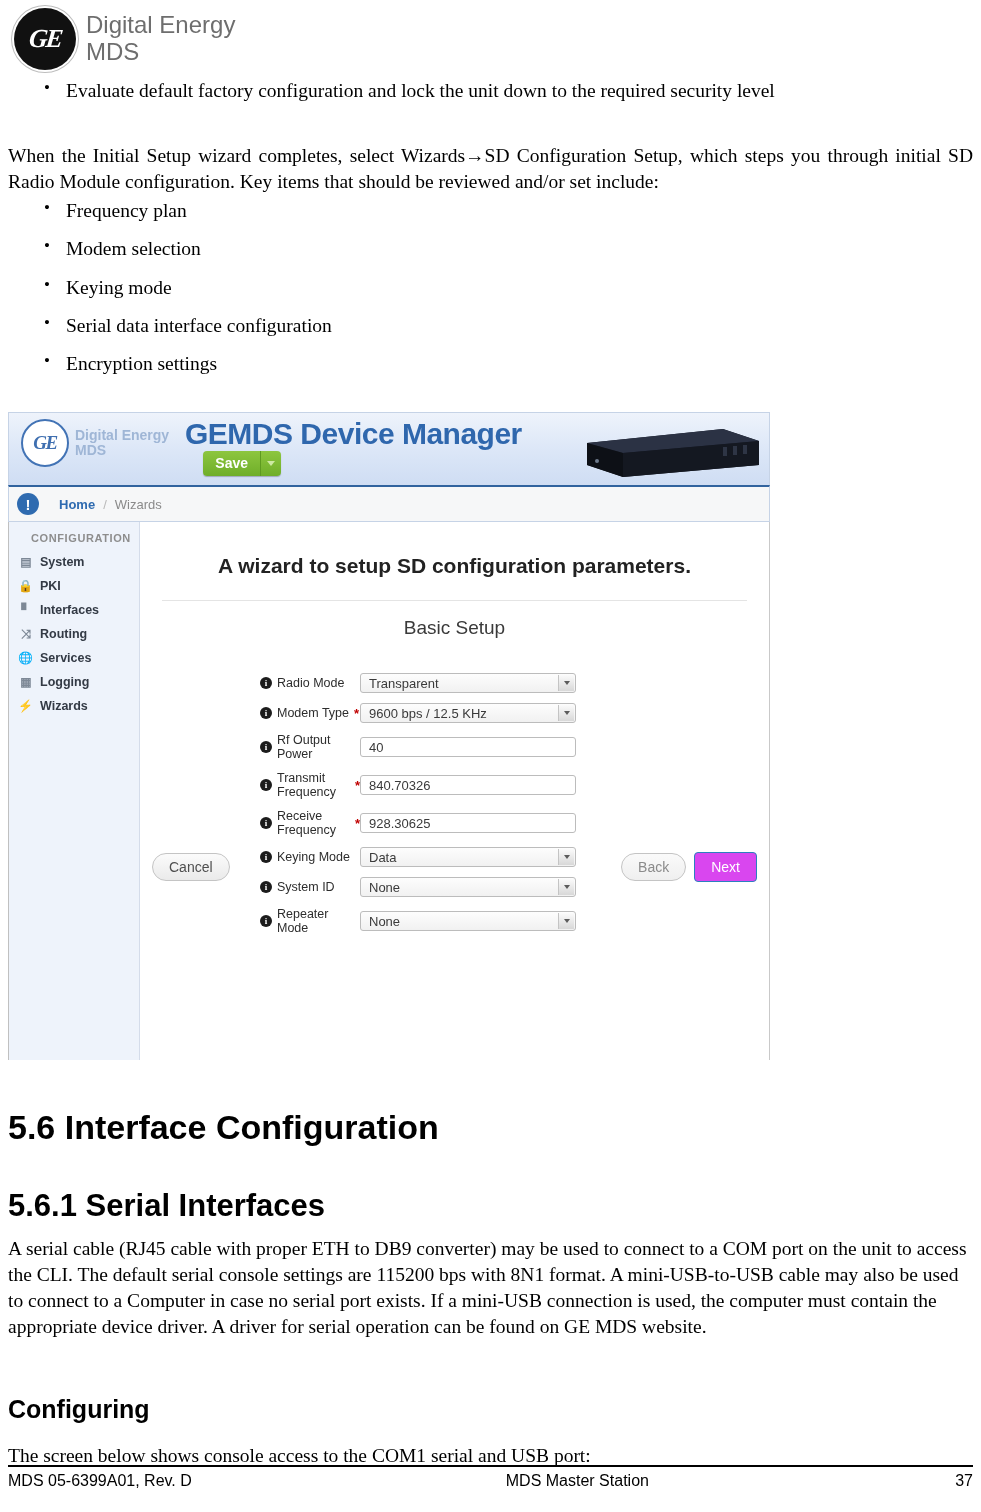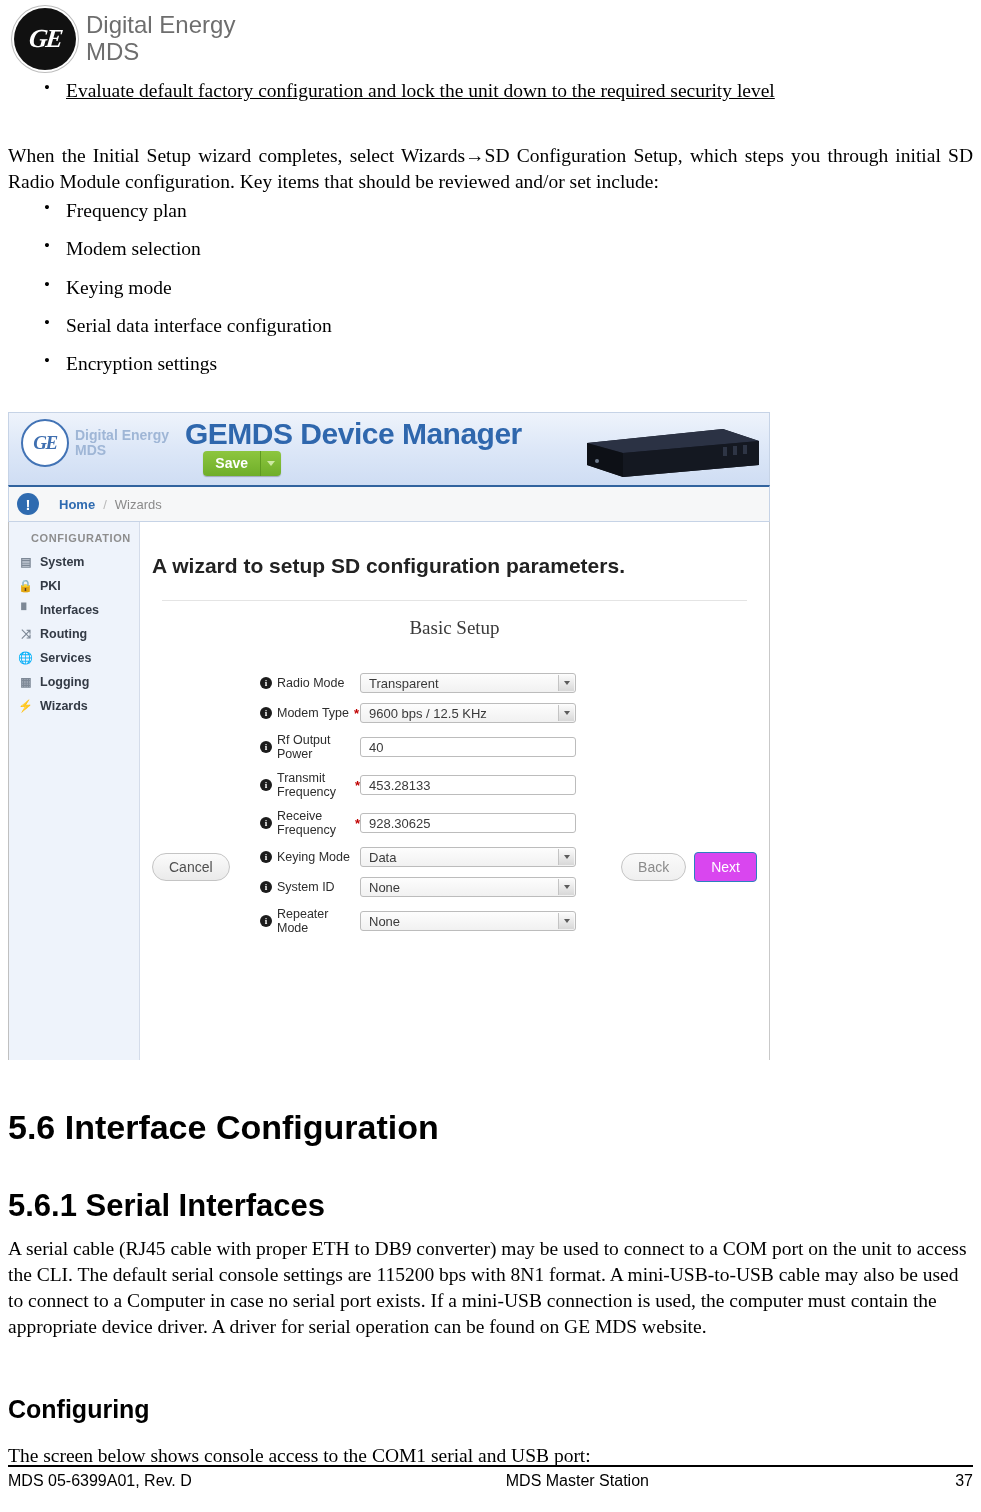--- a/index.html
+++ b/index.html
@@ -270,36 +270,35 @@
     align-items: center;
     color: #7d8896;
     font-size: 12px;
   }
   .app-content {
     flex: 1;
     padding: 18px 12px 0 12px;
     position: relative;
   }
   .wiz-title {
-    text-align: left;
+    text-align: center;
     font-size: 21px;
     font-weight: bold;
     color: #222222;
     margin: 14px 0 22px 0;
   }
   .wiz-rule {
     border-top: 1px solid #e4e4e4;
     margin: 0 10px 16px 10px;
   }
   .wiz-sub {
     text-align: center;
     font-size: 19px;
     color: #3a3a3a;
     margin-bottom: 34px;
-    font-family: Liberation Serif, serif;
   }
   .form-row {
     display: flex;
     align-items: center;
     margin-bottom: 10px;
   }
   .form-label {
     width: 208px;
     text-align: left;
     padding-left: 108px;
@@ -425,21 +424,21 @@
 <div class="page-logo">
   <div class="ge-monogram">
     <span>GE</span>
   </div>
   <div class="logo-words">
     <div class="l1">Digital Energy</div>
     <div class="l2">MDS</div>
   </div>
 </div>
 
-<div class="doc-text" style="left:8px; top:78px; width:965px;text-decoration:underline;">
+<div class="doc-text" style="left:8px; top:78px; width:965px;">
   <ul class="bullets">
     <li>Evaluate default factory configuration and lock the unit down to the required security level</li>
   </ul>
 </div>
 
 <div class="doc-text justified" style="left:8px; top:143px; width:965px;">When the Initial Setup wizard completes, select Wizards→SD Configuration Setup, which steps you through initial SD Radio Module configuration. Key items that should be reviewed and/or set include:</div>
 
 <div class="doc-text" style="left:8px; top:198px; width:700px;">
   <ul class="bullets">
     <li>Frequency plan</li>
@@ -581,21 +580,21 @@
         </div>
       </div>
 
       <div class="form-row">
         <div class="form-label">
           <span class="info-ic">i</span>
           <span>Transmit Frequency</span>
           <span class="req">*</span>
         </div>
         <div class="field">
-          <span>453.28133</span>
+          <span>840.70326</span>
         </div>
       </div>
 
       <div class="form-row">
         <div class="form-label">
           <span class="info-ic">i</span>
           <span>Receive Frequency</span>
           <span class="req">*</span>
         </div>
         <div class="field">

